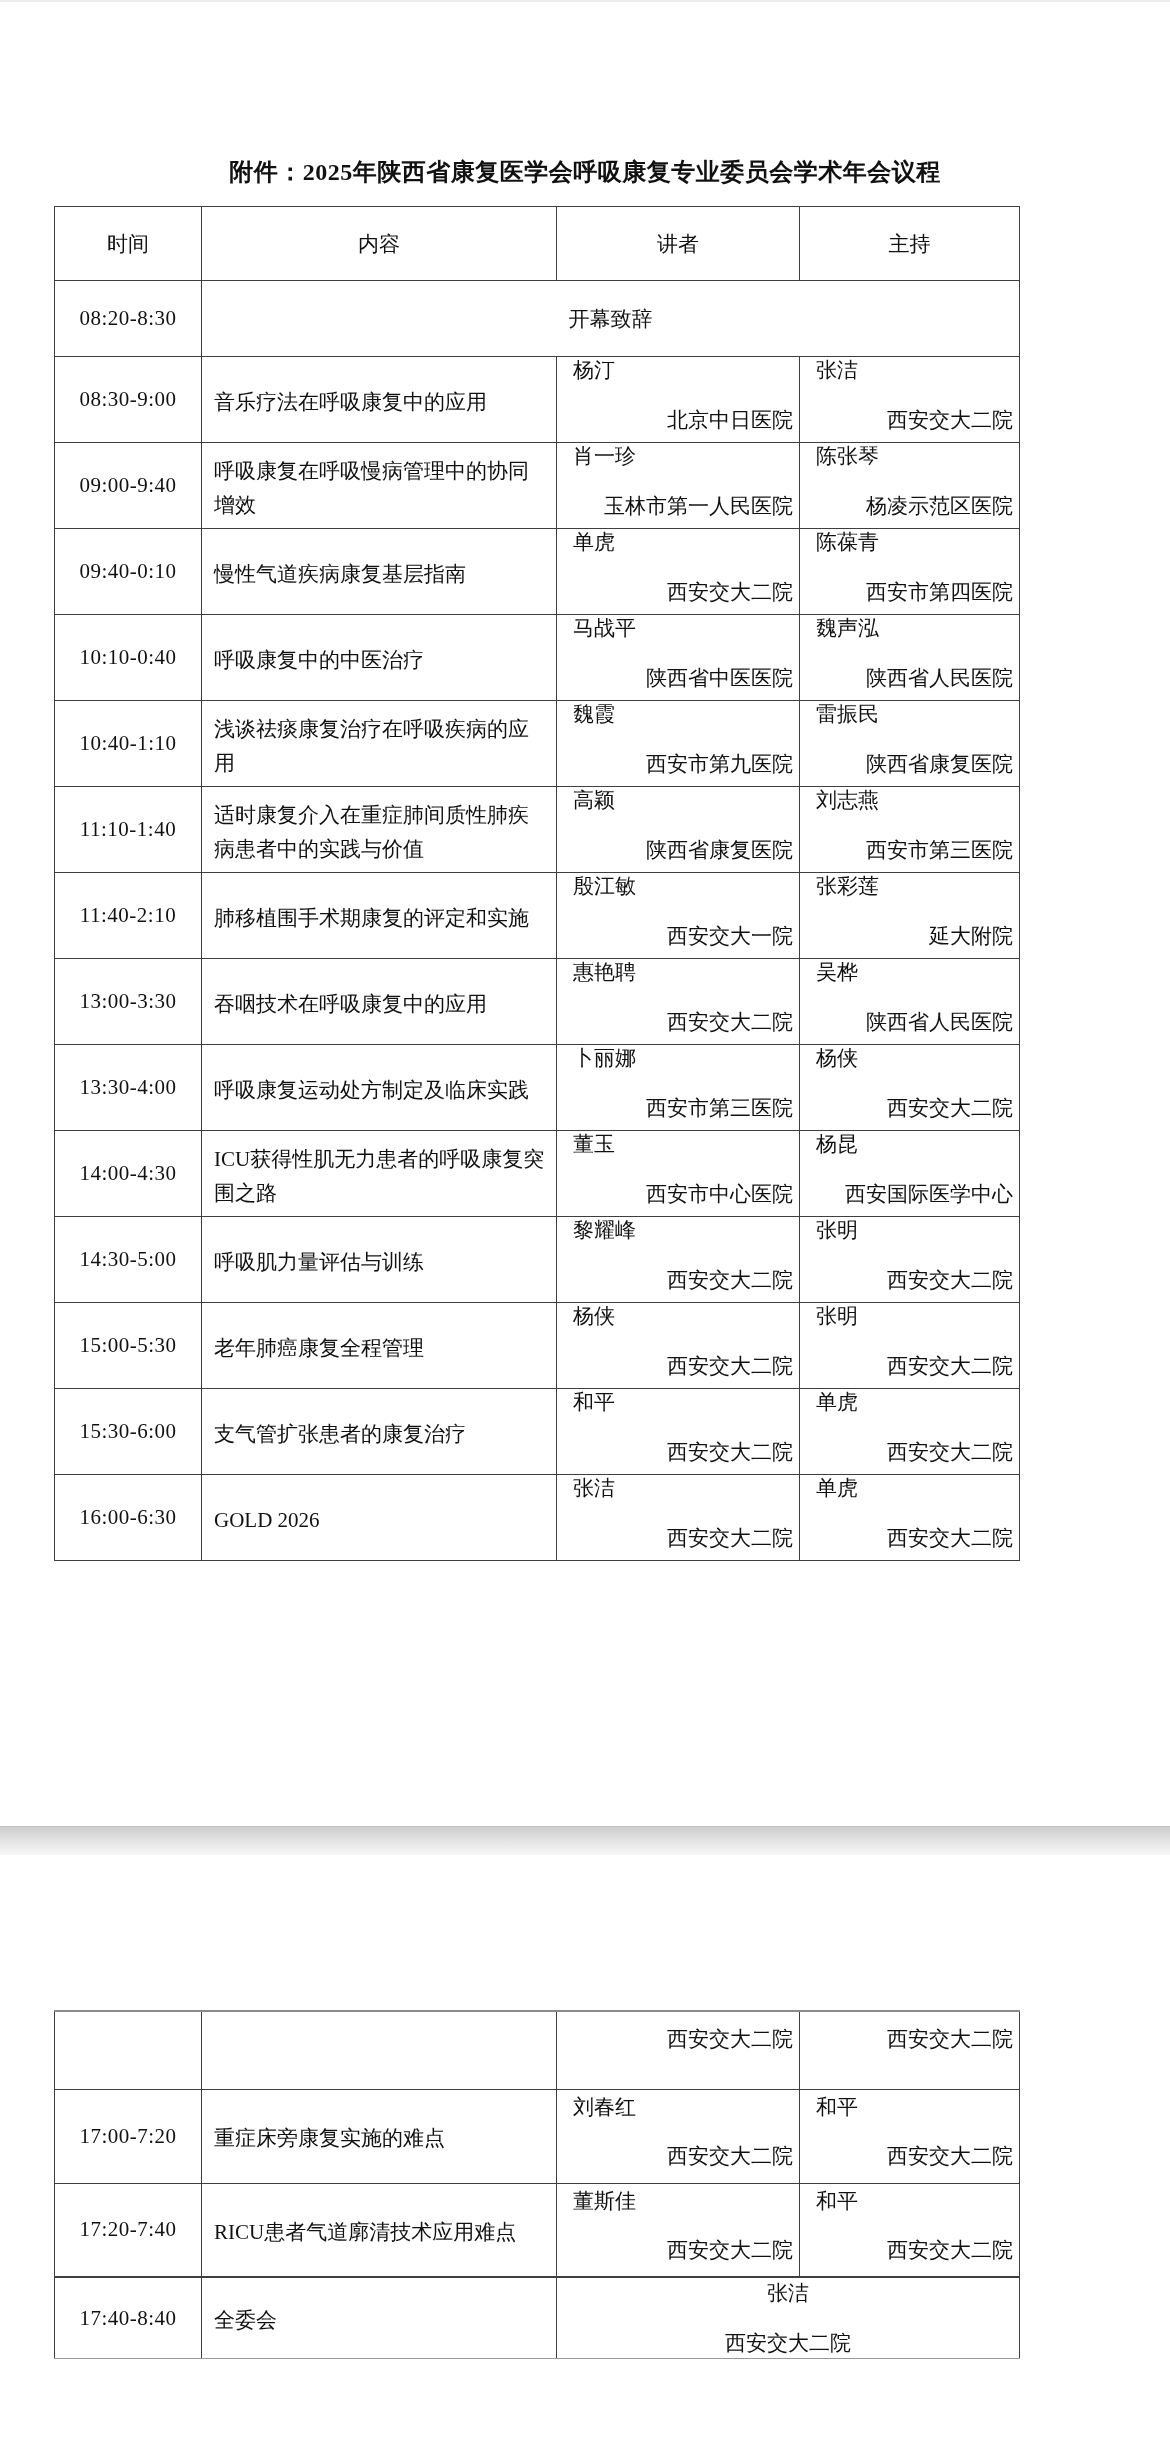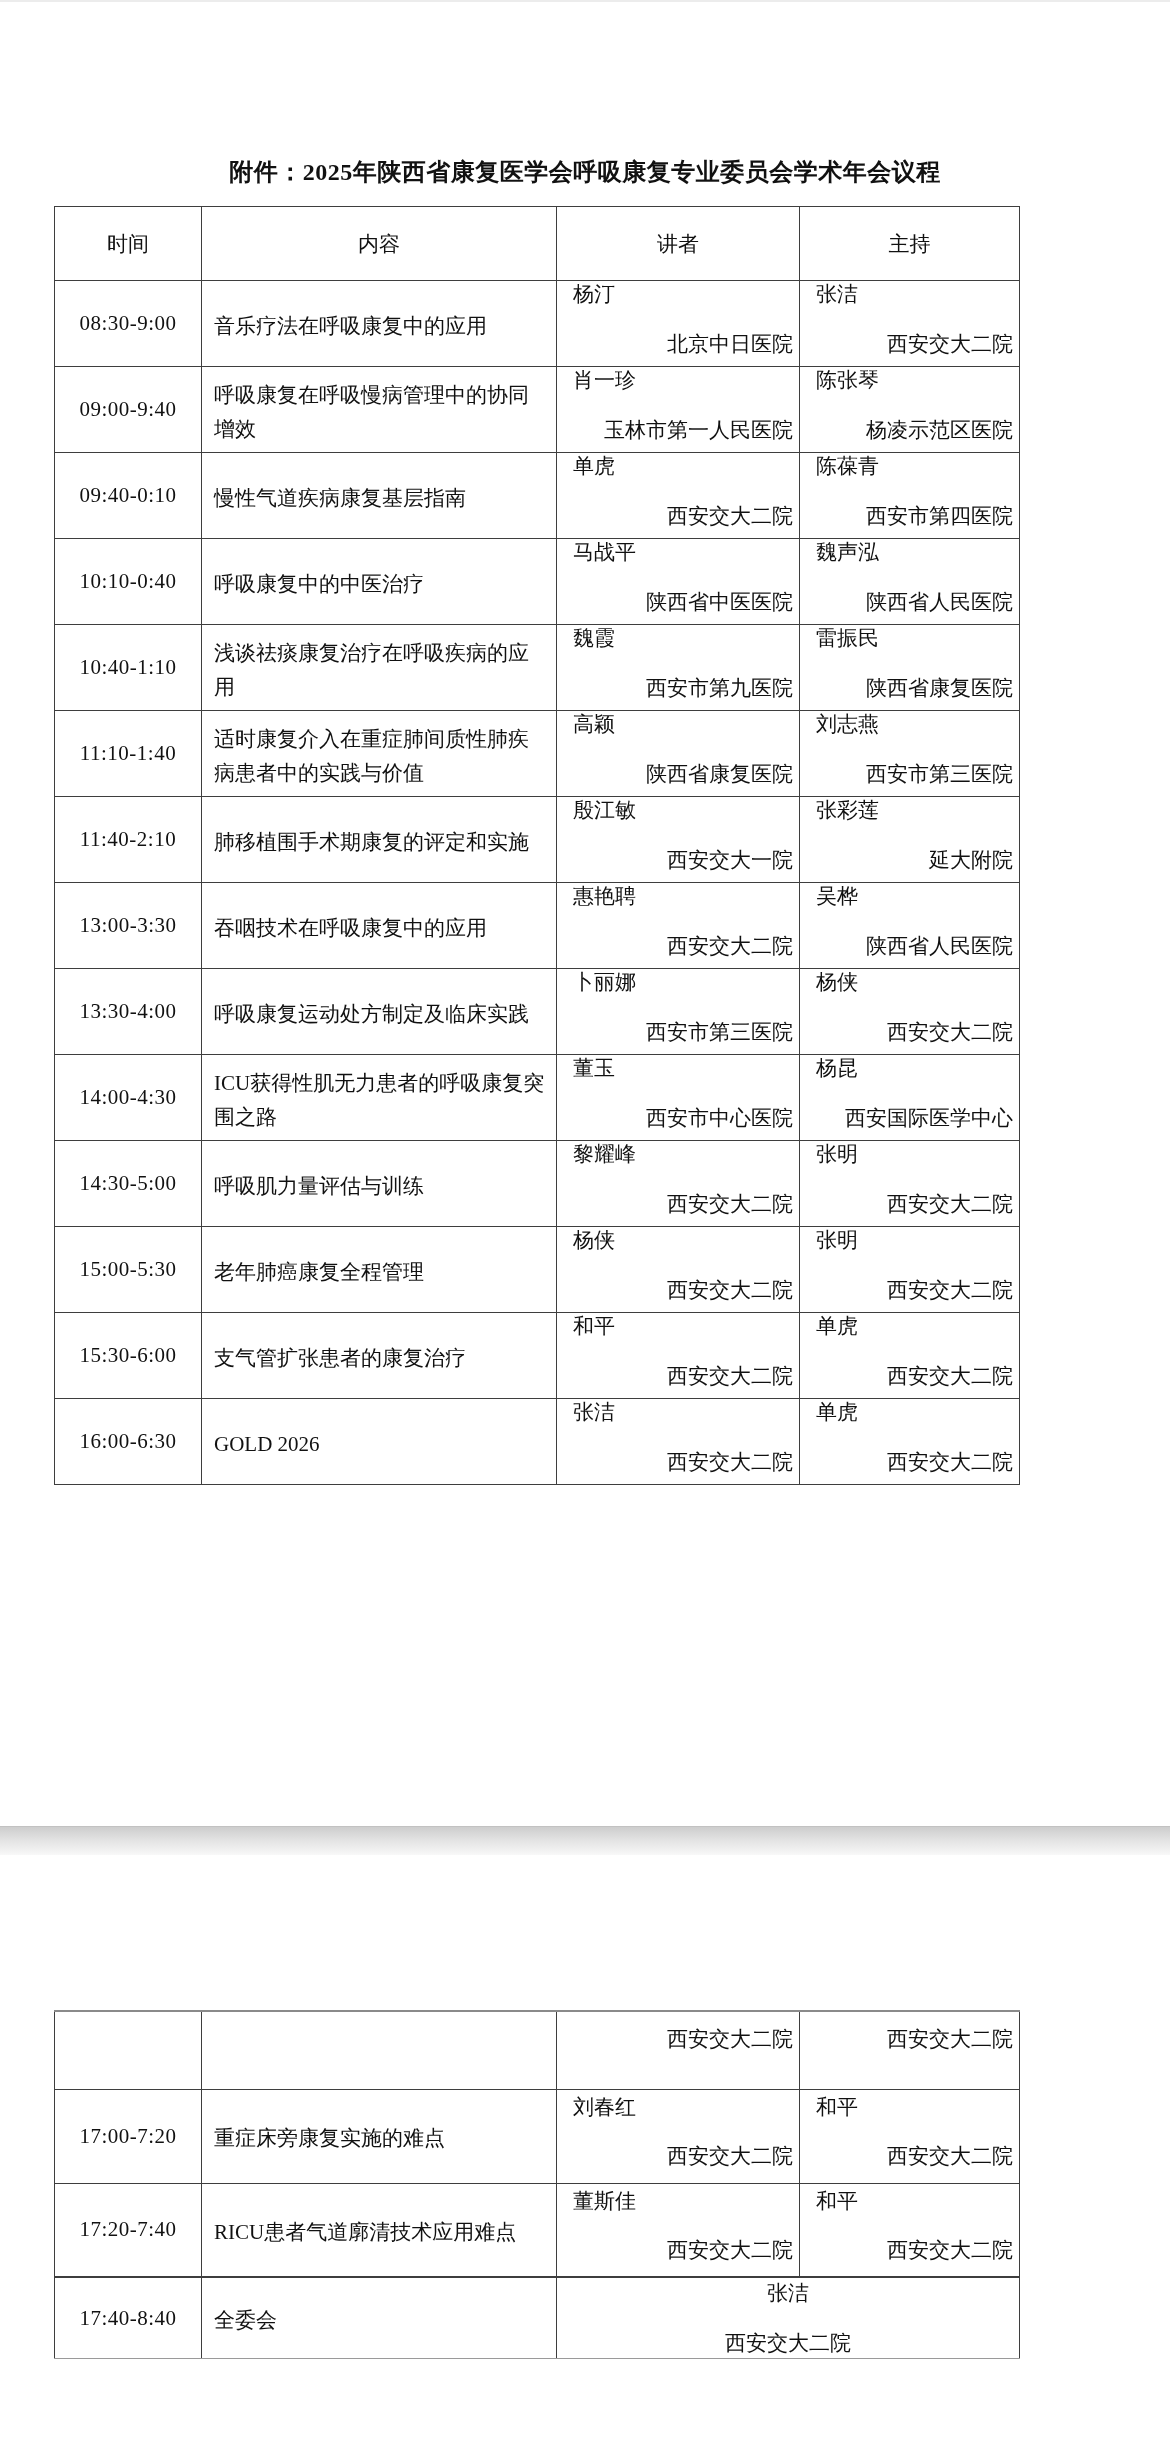--- a/index.html
+++ b/index.html
@@ -101,20 +101,24 @@
       </colgroup>
       <thead>
         <tr>
           <th>时间</th>
           <th>内容</th>
           <th>讲者</th>
           <th>主持</th>
         </tr>
       </thead>
       <tbody>
+          <tr class="r-break">
+            <td class="time-cell">08:20-8:30</td>
+            <td class="merged-cell" colspan="3">开幕致辞</td>
+          </tr>
           <tr class="r-session">
             <td class="time-cell">08:30-9:00</td>
             <td class="content-cell">音乐疗法在呼吸康复中的应用</td>
             <td class="person-cell">
               <div class="person-name">杨汀</div>
               <div class="person-org">北京中日医院</div>
             </td>
             <td class="person-cell">
               <div class="person-name">张洁</div>
               <div class="person-org">西安交大二院</div>

